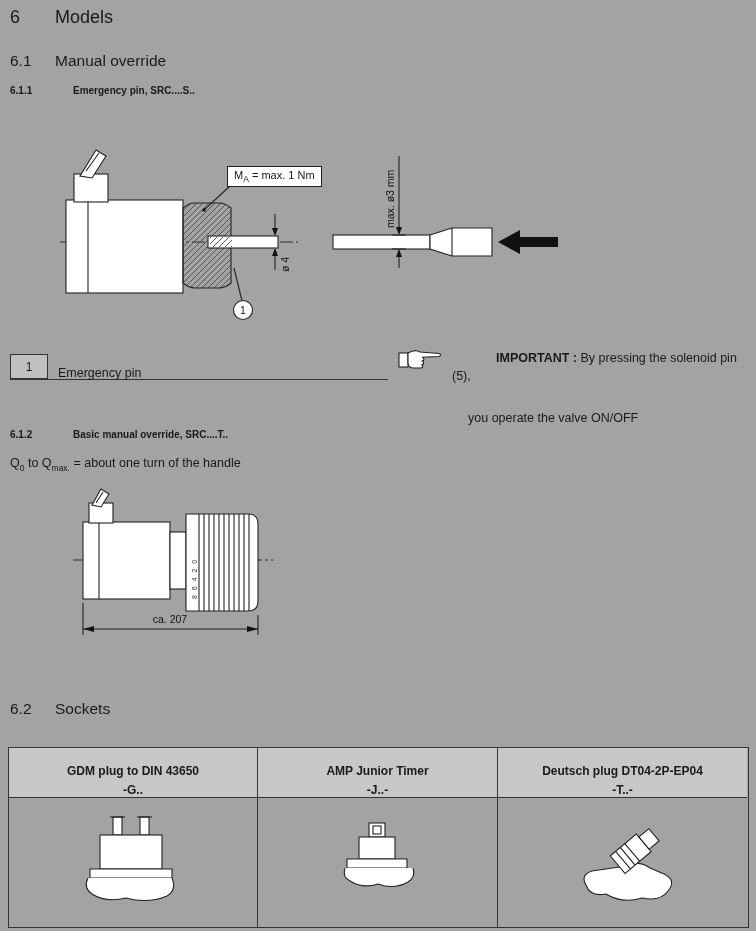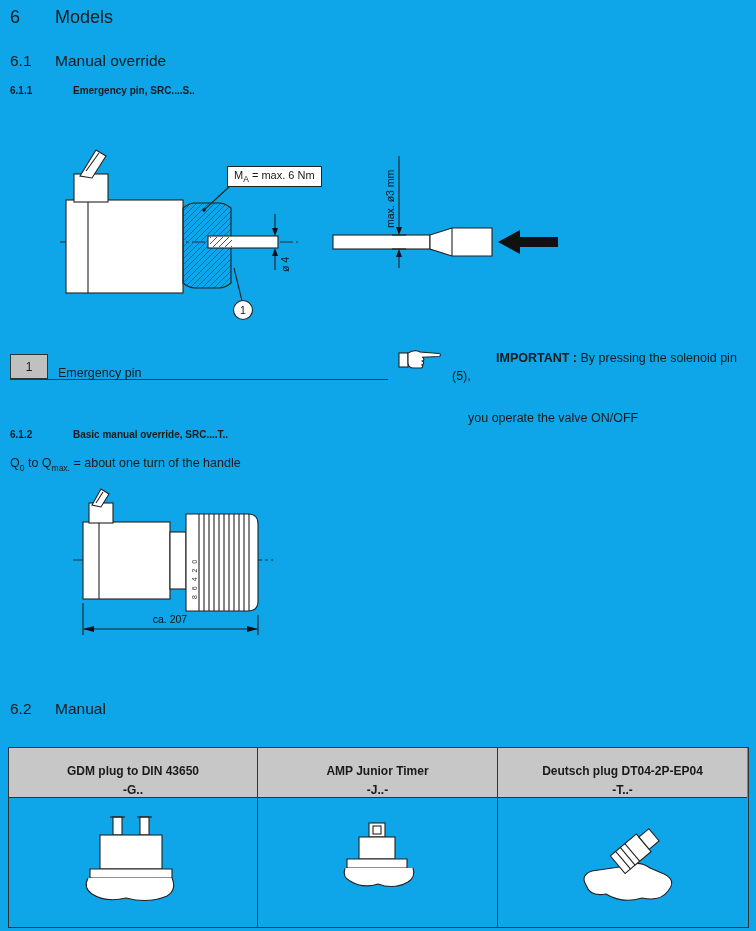--- a/index.html
+++ b/index.html
@@ -1,18 +1,18 @@
 <!DOCTYPE html>
 <html><head>
 <meta charset="utf-8">
 <style>
   * { margin:0; padding:0; box-sizing:border-box; }
   html,body { background:#ffffff; }
   body { width:756px; height:931px; font-family:"Liberation Sans", sans-serif; color:#1a1a1a; }
-  .page { position:relative; width:756px; height:931px; background:#0ea5e9; overflow:hidden; }
+  .page { position:relative; width:756px; height:931px; background:#a3a3a3; overflow:hidden; }
   .abs { position:absolute; }
 
   
   .hrow { position:absolute; left:10px; white-space:nowrap; }
   .h1 { font-size:18px; }
   .h2 { font-size:15.5px; }
   .h3 { font-size:10px; font-weight:bold; }
   .hnum1 { display:inline-block; width:45px; }
   .hnum3 { display:inline-block; width:63px; }
   .body-text { font-size:12.5px; }
@@ -126,21 +126,21 @@
       <line class="s" x1="334" y1="111" x2="348" y2="111"></line>
       <line class="s" x1="341" y1="18" x2="341" y2="95"></line>
       <polygon points="341,97 338,89 344,89" fill="#111"></polygon>
       <line class="s" x1="341" y1="130" x2="341" y2="113"></line>
       <polygon points="341,111 338,119 344,119" fill="#111"></polygon>
       <text class="dim" transform="translate(336,90) rotate(-90)">max. ø3 mm</text>
     </g>
   </svg>
 
   <div class="torque">
-    <span>M</span><sub>A</sub><span> = max. 6 Nm</span>
+    <span>M</span><sub>A</sub><span> = max. 1 Nm</span>
   </div>
 
   <div class="legend">
     <div class="legend-num">1</div>
     <div class="legend-label">Emergency pin</div>
   </div>
 
   <svg class="abs" style="left:398px; top:346px" width="48" height="28" viewBox="0 0 48 28">
     <rect class="s" x="1" y="7" width="9" height="14" fill="#fff"></rect>
     <line class="s" x1="12" y1="7" x2="12" y2="21"></line>
@@ -192,21 +192,21 @@
       <line class="s" x1="10" y1="116" x2="10" y2="148"></line>
       <line class="s" x1="185" y1="128" x2="185" y2="148"></line>
       <line class="s" x1="10" y1="142" x2="185" y2="142"></line>
       <polygon points="10,142 21,139 21,145" fill="#111"></polygon>
       <polygon points="185,142 174,139 174,145" fill="#111"></polygon>
       <text class="dim" x="97" y="136" text-anchor="middle">ca. 207</text>
     </g>
   </svg>
 
   <div class="hrow h2" style="top:700px">
-    <span class="hnum1">6.2</span><span>Manual</span>
+    <span class="hnum1">6.2</span><span>Sockets</span>
   </div>
 
   <div class="stable">
     <div class="sth">
       <div>GDM plug to DIN 43650</div>
       <div>-G..</div>
     </div>
     <div class="sth">
       <div>AMP Junior Timer</div>
       <div>-J..-</div>

